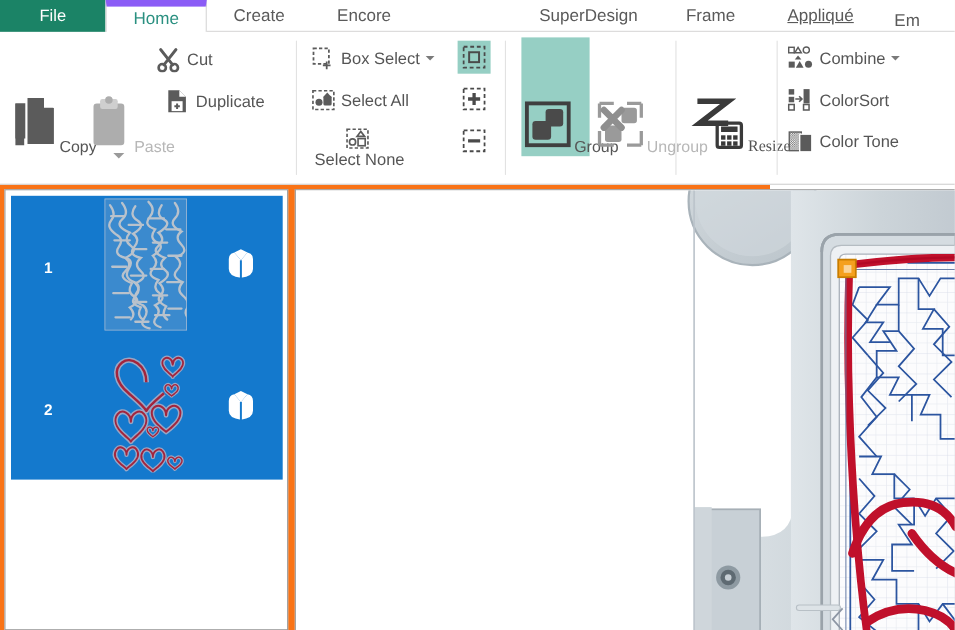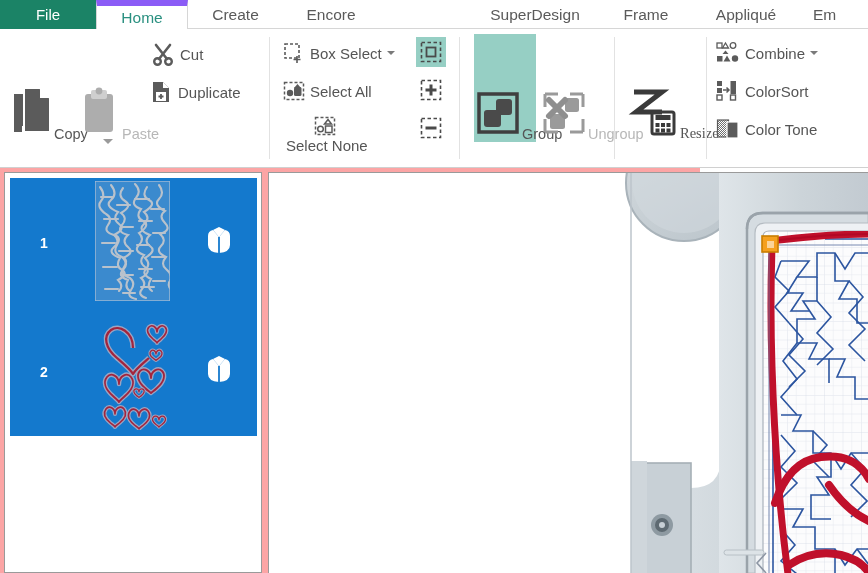--- a/index.html
+++ b/index.html
@@ -2,21 +2,21 @@
 <html><head>
 <meta charset="utf-8">
 <style>
   * { box-sizing: border-box; margin: 0; padding: 0; }
   html, body {
     width: 868px; height: 573px;
     overflow: hidden;
     font-family: "Liberation Sans", sans-serif;
     background: #ffffff;
   }
-  #app { position: relative; width: 700px; height: 573px; background: #fca5a5; }
+  #app { position: relative; width: 700px; height: 573px; background: #f97316; }
 
   
   .tabbar {
     position: absolute; top: 0; left: 0; width: 868px; height: 29px;
     background: #ffffff;
   }
   .tabbar .underline {
     position: absolute; left: 0; top: 28px; width: 868px; height: 1px;
     background: #d6d6d6;
   }
@@ -135,24 +135,24 @@
   </div>
   <div class="tab" style="left:283px;width:96px;">
     <span>Encore</span>
   </div>
   <div class="tab" style="left:469px;width:132px;">
     <span>SuperDesign</span>
   </div>
   <div class="tab" style="left:601px;width:90px;">
     <span>Frame</span>
   </div>
-  <div class="tab" style="left:691px;width:110px;">
+  <div class="tab" style="left:691px;width:110px;text-decoration:underline;">
     <span>Appliqué</span>
   </div>
-  <div class="tab" style="left:801px;width:67px;justify-content:flex-start;padding-left:12px;">
+  <div class="tab" style="left:801px;width:67px;justify-content:flex-start;padding-left:12px;align-items:flex-end;">
     <span>Em</span>
   </div>
 </div>
 
 <div class="ribbon">
 
   <div class="group" style="left:0px;width:270px;">
 
     <div class="bigbtn" style="left:8px;top:8px;width:64px;height:105px;">
       <span class="icobox">
@@ -172,21 +172,21 @@
         <svg width="46" height="56" viewBox="0 0 46 56">
           <rect x="9" y="8" width="28" height="38" rx="3" fill="#adadad"></rect>
           <rect x="15" y="4" width="16" height="9" rx="2" fill="#cfcfcf"></rect>
           <circle cx="23" cy="5" r="3.4" fill="#adadad"></circle>
         </svg>
       </span>
       <span class="lbl">Paste</span>
     </div>
     <div class="dropcaret" style="left:103px;top:110px;"></div>
 
-    <div class="smbtn" style="left:150px;top:10px;height:30px;">
+    <div class="smbtn" style="left:140px;top:10px;height:30px;">
       <span class="icobox" style="width:26px;height:26px;">
         <svg width="24" height="24" viewBox="0 0 24 24">
           <path d="M5 3 L16 17 M19 3 L8 17" stroke="#5b5b5b" stroke-width="2.6" fill="none" stroke-linecap="round"></path>
           <circle cx="6.5" cy="19.5" r="3.3" fill="none" stroke="#5b5b5b" stroke-width="2.4"></circle>
           <circle cx="17.5" cy="19.5" r="3.3" fill="none" stroke="#5b5b5b" stroke-width="2.4"></circle>
         </svg>
       </span>
       <span class="lbl">Cut</span>
     </div>
 

